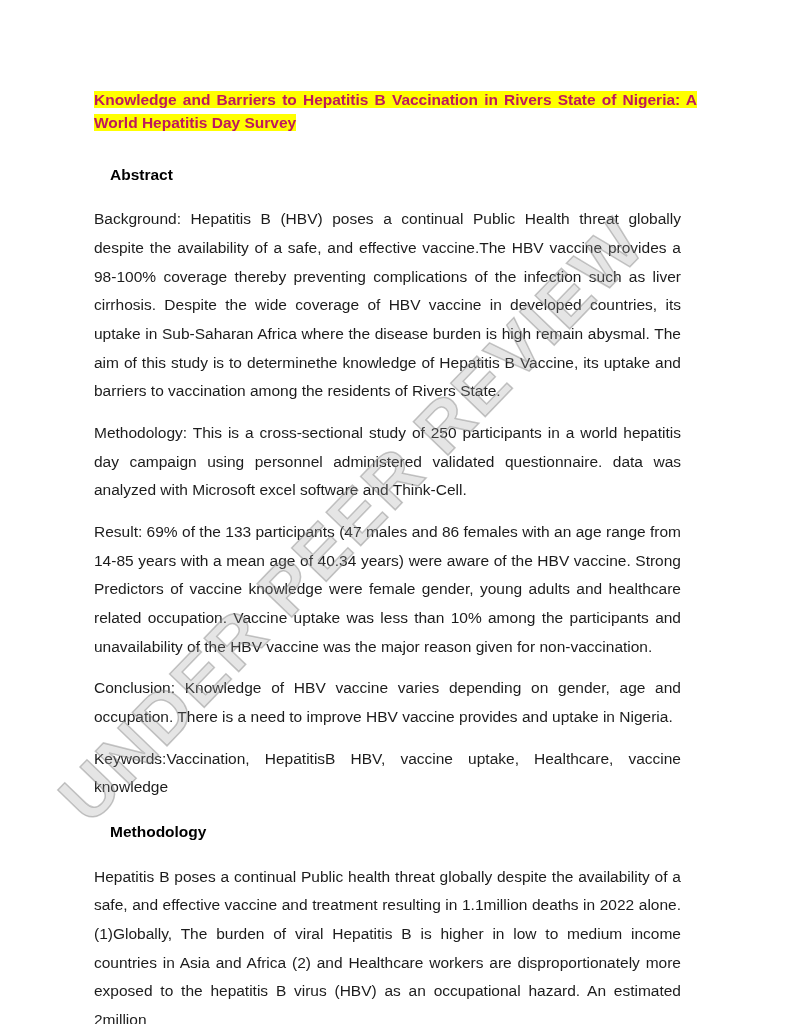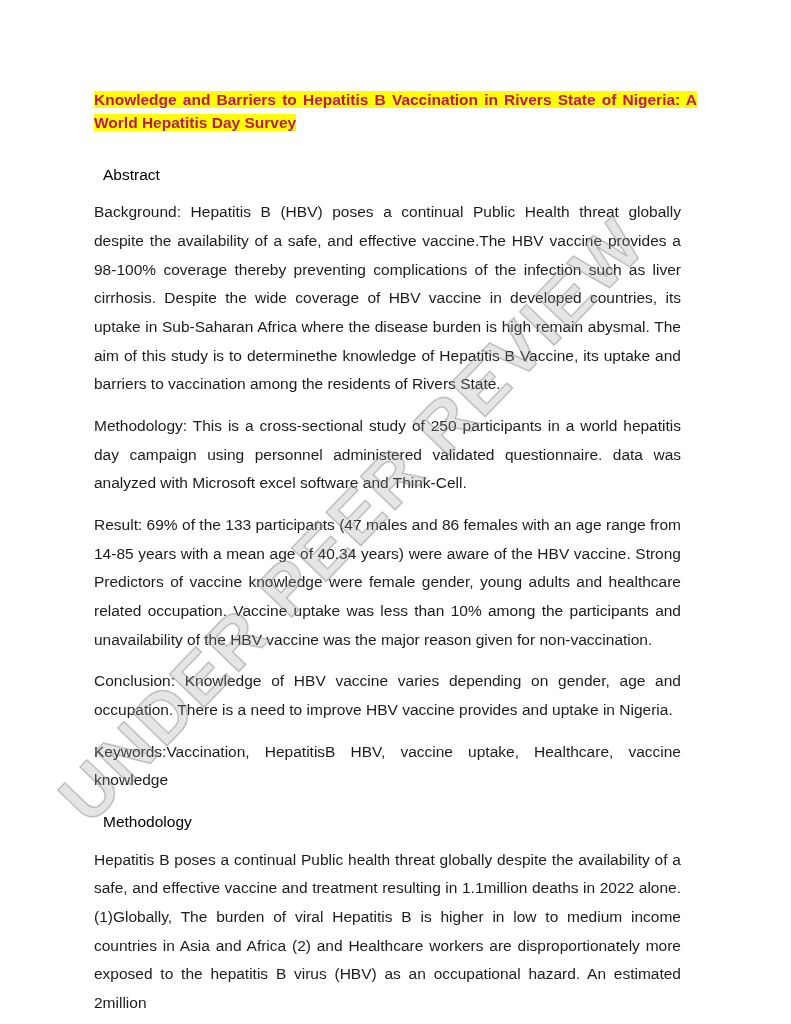--- a/index.html
+++ b/index.html
@@ -28,23 +28,23 @@
     font-weight: bold;
     line-height: 1.5;
     text-align: justify;
     color: #be185d;
   }
   .title .hl {
     background: #ffff00;
   }
   .heading {
     font-size: 15.5px;
-    font-weight: normal;
+    font-weight: bold;
     line-height: 1.85;
-    margin: 9px;
+    margin: 16px;
     color: #000000;
   }
   .para {
     font-size: 15.5px;
     line-height: 1.85;
     text-align: justify;
     margin: 0 16px 13px 0;
   }
   .kw-label {
     font-weight: normal;

